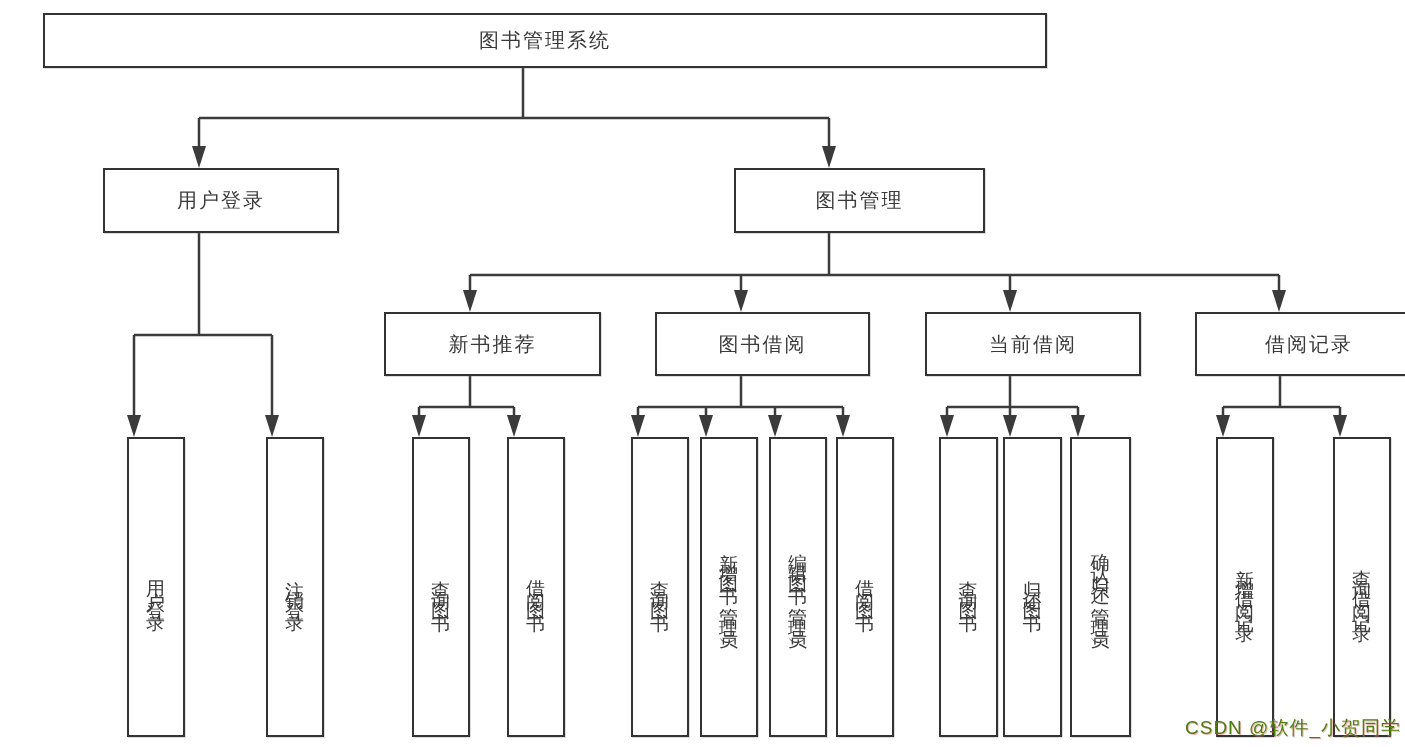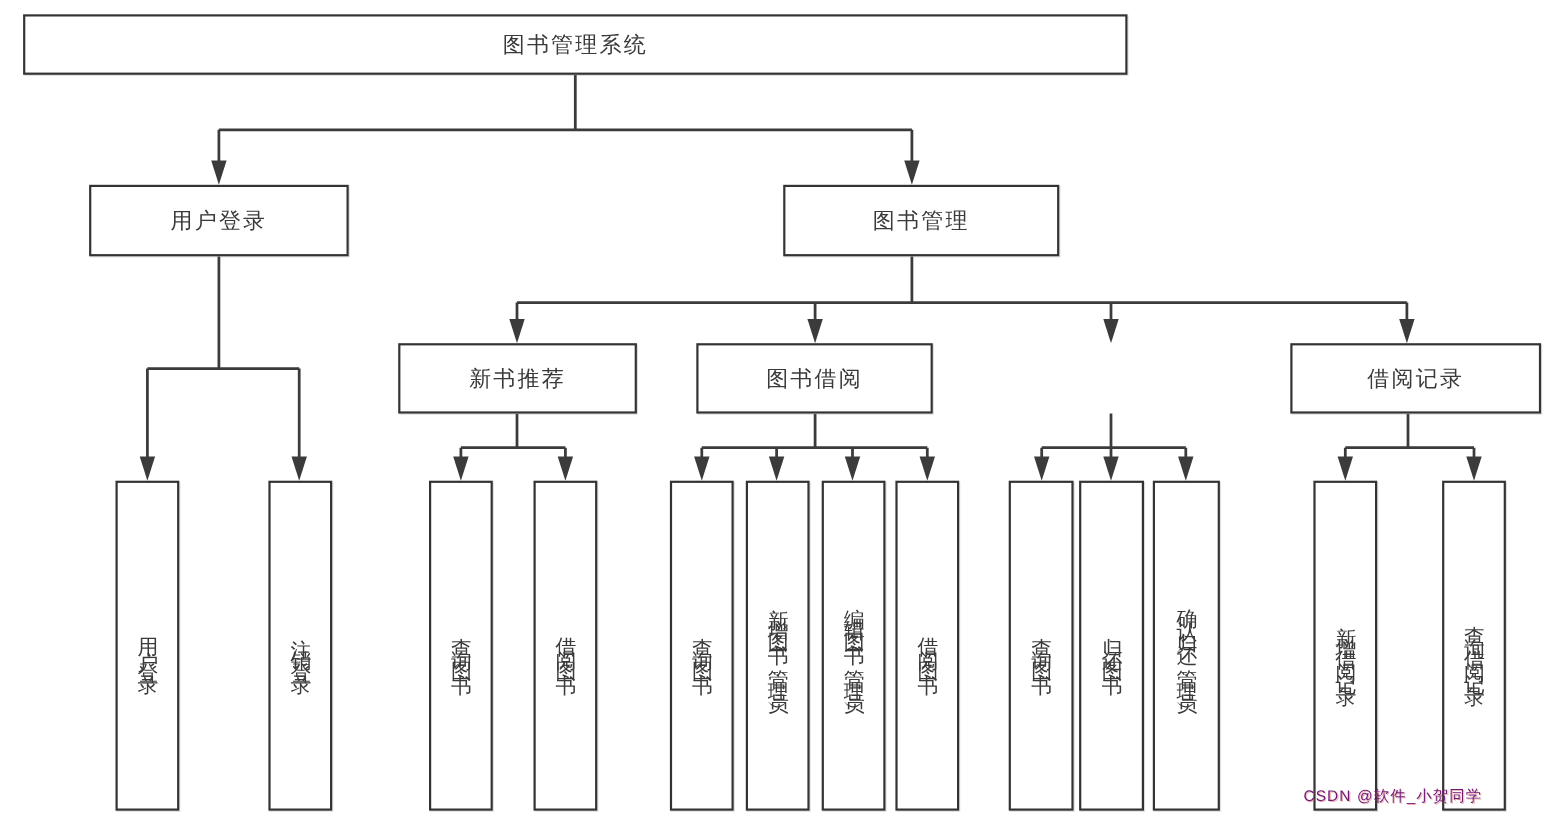--- a/index.html
+++ b/index.html
@@ -20,40 +20,41 @@
     pointer-events: none;
   }
   .node {
     position: absolute;
     background: #ffffff;
     border: 2.5px solid #333333;
     display: flex;
     align-items: center;
     justify-content: center;
     box-shadow: 1px 1px 0 rgba(120,120,130,0.25);
+    margin-left: 22px;
   }
   .node.h span {
     font-size: 20px;
     letter-spacing: 2px;
     color: #3a3a3a;
     white-space: nowrap;
   }
   .node.v span {
     writing-mode: vertical-lr;
     font-size: 19px;
     letter-spacing: 11px;
     color: #3a3a3a;
     line-height: 1;
   }
   .watermark {
     position: absolute;
     left: 1185px;
     top: 715px;
-    font-size: 14px;
-    color: #701a75;
+    font-size: 19px;
+    color: #4d7c0f;
     letter-spacing: 1px;
     white-space: nowrap;
     text-shadow: 1px 1px 0 rgba(214,96,96,0.45);
     z-index: 5;
   }
 </style>
 </head>
 <body>
 
 <div class="canvas">
@@ -101,20 +102,23 @@
   <div class="node h" style="left:712px;top:168px;width:251px;height:65px">
     <span>图书管理</span>
   </div>
 
   <div class="node h" style="left:633px;top:312px;width:215px;height:64px">
     <span>图书借阅</span>
   </div>
   <div class="node h" style="left:362px;top:312px;width:217px;height:64px">
     <span>新书推荐</span>
   </div>
+  <div class="node h" style="left:903px;top:312px;width:216px;height:64px">
+    <span>当前借阅</span>
+  </div>
   <div class="node h" style="left:1173px;top:312px;width:228px;height:64px">
     <span>借阅记录</span>
   </div>
 
   <div class="node v" style="left:105px;top:437px;width:58px;height:300px">
     <span>用户登录</span>
   </div>
   <div class="node v" style="left:244px;top:437px;width:58px;height:300px">
     <span>注销登录</span>
   </div>

